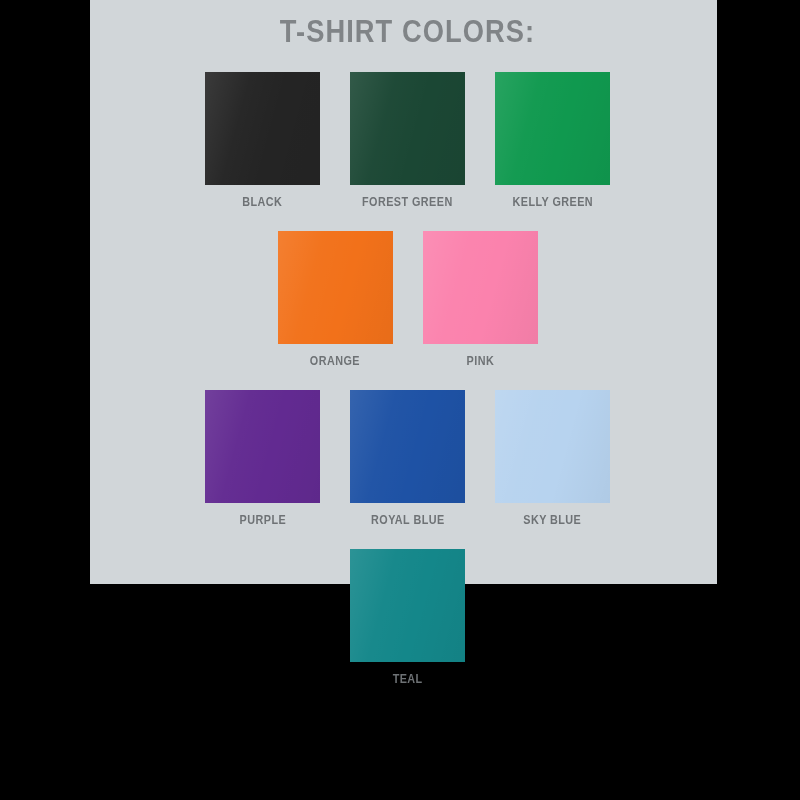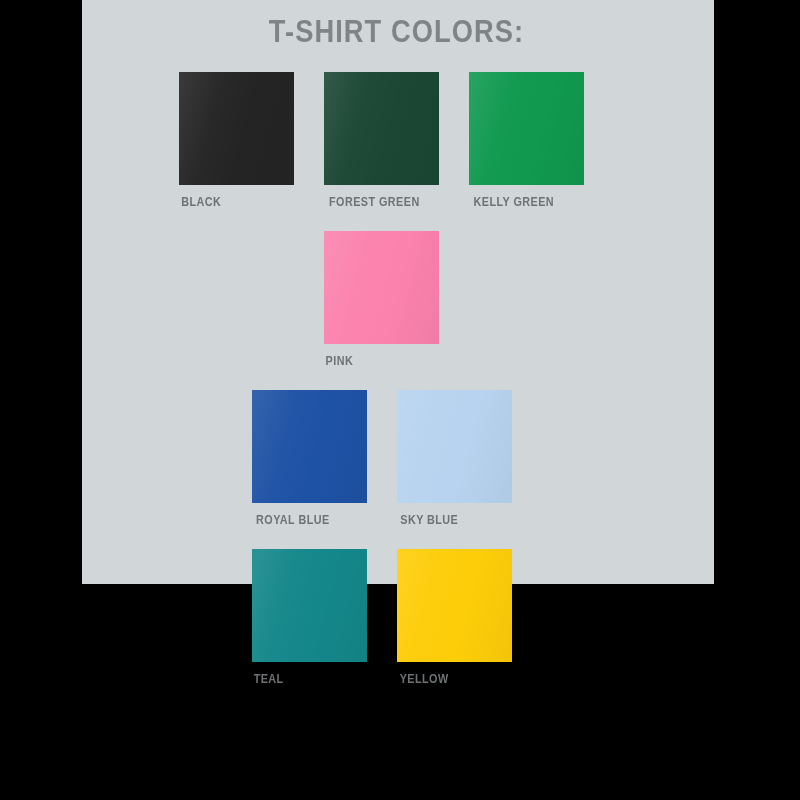--- a/index.html
+++ b/index.html
@@ -14,21 +14,21 @@
     font-family: "Liberation Sans", sans-serif;
   }
   #page {
     position: relative;
     width: 800px;
     height: 800px;
     background: #000000;
   }
   #content-panel {
     position: absolute;
-    left: 79px;
+    left: 90px;
     top: 0;
     width: 635px;
     height: 584px;
     background: #d1d6d9;
     box-sizing: border-box;
   }
   #page-title {
     position: absolute;
     left: 0;
     top: 14px;
@@ -52,21 +52,21 @@
   .swatch-row {
     display: flex;
     justify-content: center;
     align-items: flex-start;
     margin-bottom: 22px;
   }
   .swatch-cell {
     width: 145px;
     display: flex;
     flex-direction: column;
-    align-items: flex-start;
+    align-items: center;
   }
   .swatch-chip {
     width: 115px;
     height: 113px;
     position: relative;
     overflow: hidden;
   }
   .swatch-chip::after {
     content: "";
     position: absolute;
@@ -121,49 +121,53 @@
           <div class="swatch-label" style="color: rgb(110, 114, 117);">FOREST GREEN</div>
         </div>
         <div class="swatch-cell">
           <div class="swatch-chip" style="background-color: rgb(16, 153, 79);"></div>
           <div class="swatch-label" style="color: rgb(110, 114, 117);">KELLY GREEN</div>
         </div>
       </div>
 
       <div class="swatch-row">
         <div class="swatch-cell">
+          <div class="swatch-chip" style="background-color: rgb(242, 113, 26);"></div>
+          <div class="swatch-label" style="color: rgb(110, 114, 117);">ORANGE</div>
+        </div>
+        <div class="swatch-cell">
           <div class="swatch-chip" style="background-color: rgb(251, 130, 173);"></div>
           <div class="swatch-label" style="color: rgb(110, 114, 117);">PINK</div>
         </div>
       </div>
 
       <div class="swatch-row">
+        <div class="swatch-cell">
+          <div class="swatch-chip" style="background-color: rgb(98, 42, 145);"></div>
+          <div class="swatch-label" style="color: rgb(110, 114, 117);">PURPLE</div>
+        </div>
         <div class="swatch-cell">
           <div class="swatch-chip" style="background-color: rgb(30, 82, 165);"></div>
           <div class="swatch-label" style="color: rgb(110, 114, 117);">ROYAL BLUE</div>
         </div>
         <div class="swatch-cell">
           <div class="swatch-chip" style="background-color: rgb(183, 211, 239);"></div>
           <div class="swatch-label" style="color: rgb(110, 114, 117);">SKY BLUE</div>
         </div>
       </div>
 
       <div class="swatch-row">
         <div class="swatch-cell cell-empty">
           <div class="swatch-chip"></div>
           <div class="swatch-label" style="color: rgb(110, 114, 117);"></div>
         </div>
         <div class="swatch-cell">
           <div class="swatch-chip" style="background-color: rgb(20, 135, 138);"></div>
           <div class="swatch-label" style="color: rgb(110, 114, 117);">TEAL</div>
         </div>
-        <div class="swatch-cell">
-          <div class="swatch-chip" style="background-color: rgb(253, 205, 9);"></div>
-          <div class="swatch-label" style="color: rgb(110, 114, 117);">YELLOW</div>
-        </div>
         <div class="swatch-cell cell-empty">
           <div class="swatch-chip"></div>
           <div class="swatch-label" style="color: rgb(110, 114, 117);"></div>
         </div>
       </div>
 
     </div>
   </div>
 
   <div class="letterbox" id="letterbox-left" style="background-color: rgb(0, 0, 0);"></div>

